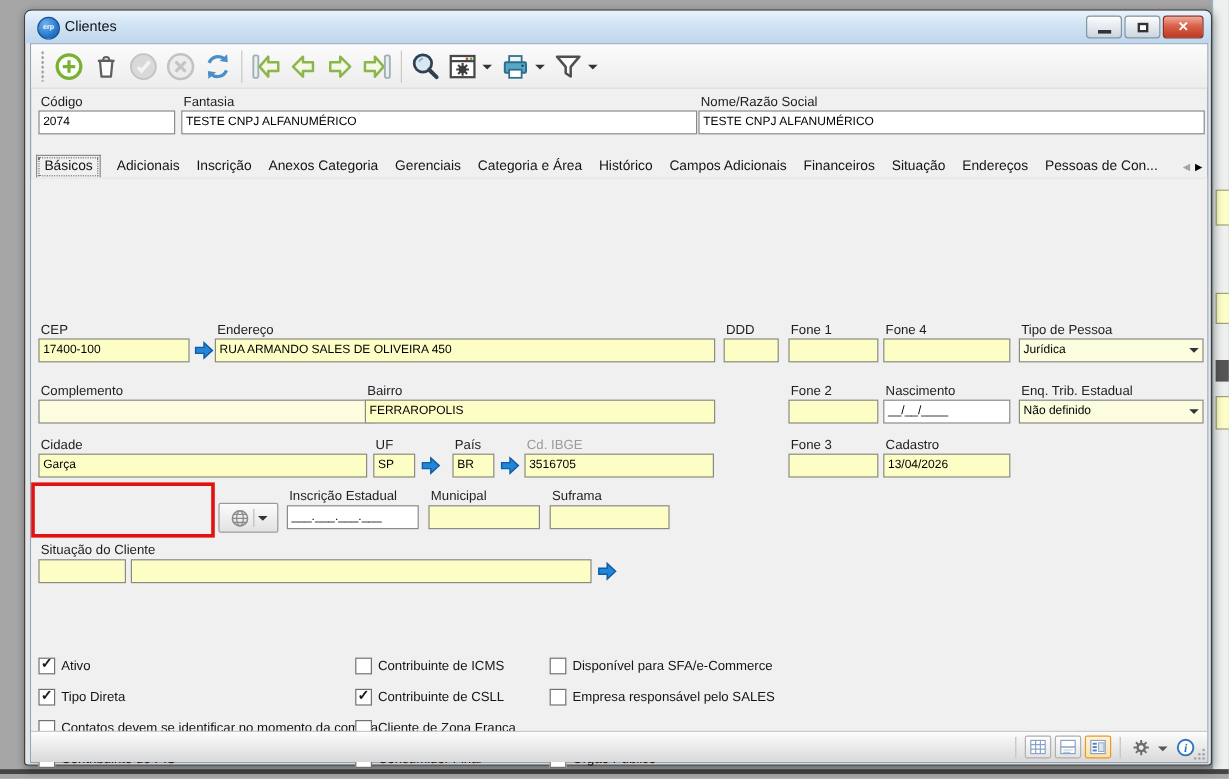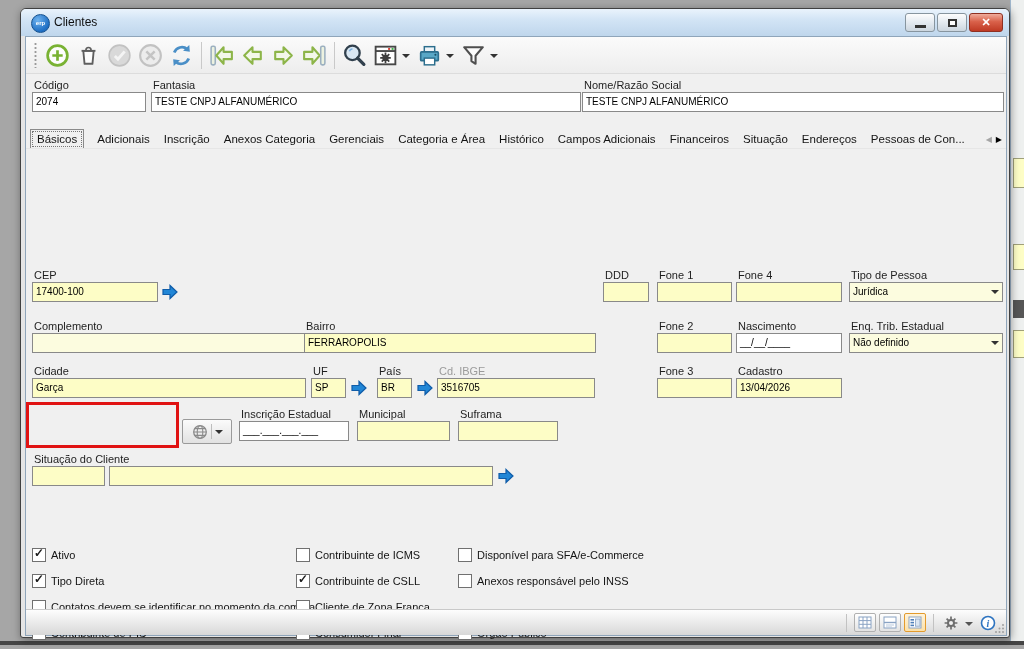--- a/index.html
+++ b/index.html
@@ -254,20 +254,24 @@
 
       <div class="fld" style="left:6px;top:133px;width:126px">
         <span class="lbl">CEP</span>
         <div class="box yellow">17400-100</div>
       </div>
       <div class="bluearrow" style="left:135px;top:134px">
         <svg width="18" height="18" viewBox="0 0 18 18">
             <polygon points="2,6.5 9,6.5 9,2.5 16,9 9,15.5 9,11.5 2,11.5" fill="#2186d6" stroke="#0f5ca8" stroke-width="1.2"></polygon>
           </svg>
       </div>
+      <div class="fld" style="left:153px;top:133px;width:417px">
+        <span class="lbl">Endereço</span>
+        <div class="box yellow">RUA ARMANDO SALES DE OLIVEIRA 450</div>
+      </div>
       <div class="fld" style="left:577px;top:133px;width:46px">
         <span class="lbl">DDD</span>
         <div class="box yellow"></div>
       </div>
       <div class="fld" style="left:631px;top:133px;width:75px">
         <span class="lbl">Fone 1</span>
         <div class="box yellow"></div>
       </div>
       <div class="fld" style="left:710px;top:133px;width:106px">
         <span class="lbl">Fone 4</span>
@@ -410,21 +414,21 @@
           <span class="cbbox checked"></span>
           <span class="cbl">Consumidor Final</span>
         </div>
 
       <div class="cb" style="left:432px;top:399px">
           <span class="cbbox"></span>
           <span class="cbl">Disponível para SFA/e-Commerce</span>
         </div>
       <div class="cb" style="left:432px;top:425px">
           <span class="cbbox"></span>
-          <span class="cbl">Anexos responsável pelo INSS</span>
+          <span class="cbl">Empresa responsável pelo SALES</span>
         </div>
       <div class="cb" style="left:432px;top:477px">
           <span class="cbbox"></span>
           <span class="cbl">Órgão Público</span>
         </div>
 
     </div>
 
     <div class="statusbar">
       <div class="ssep"></div>

